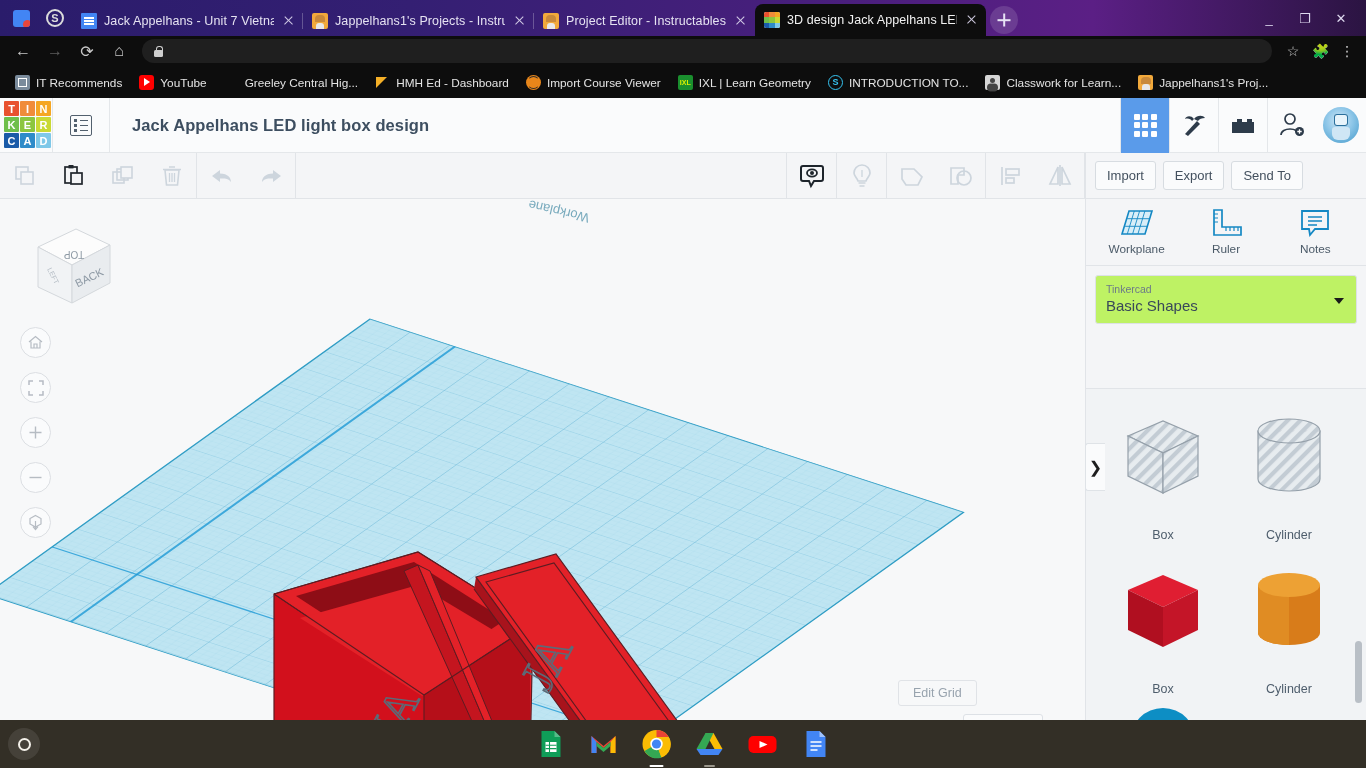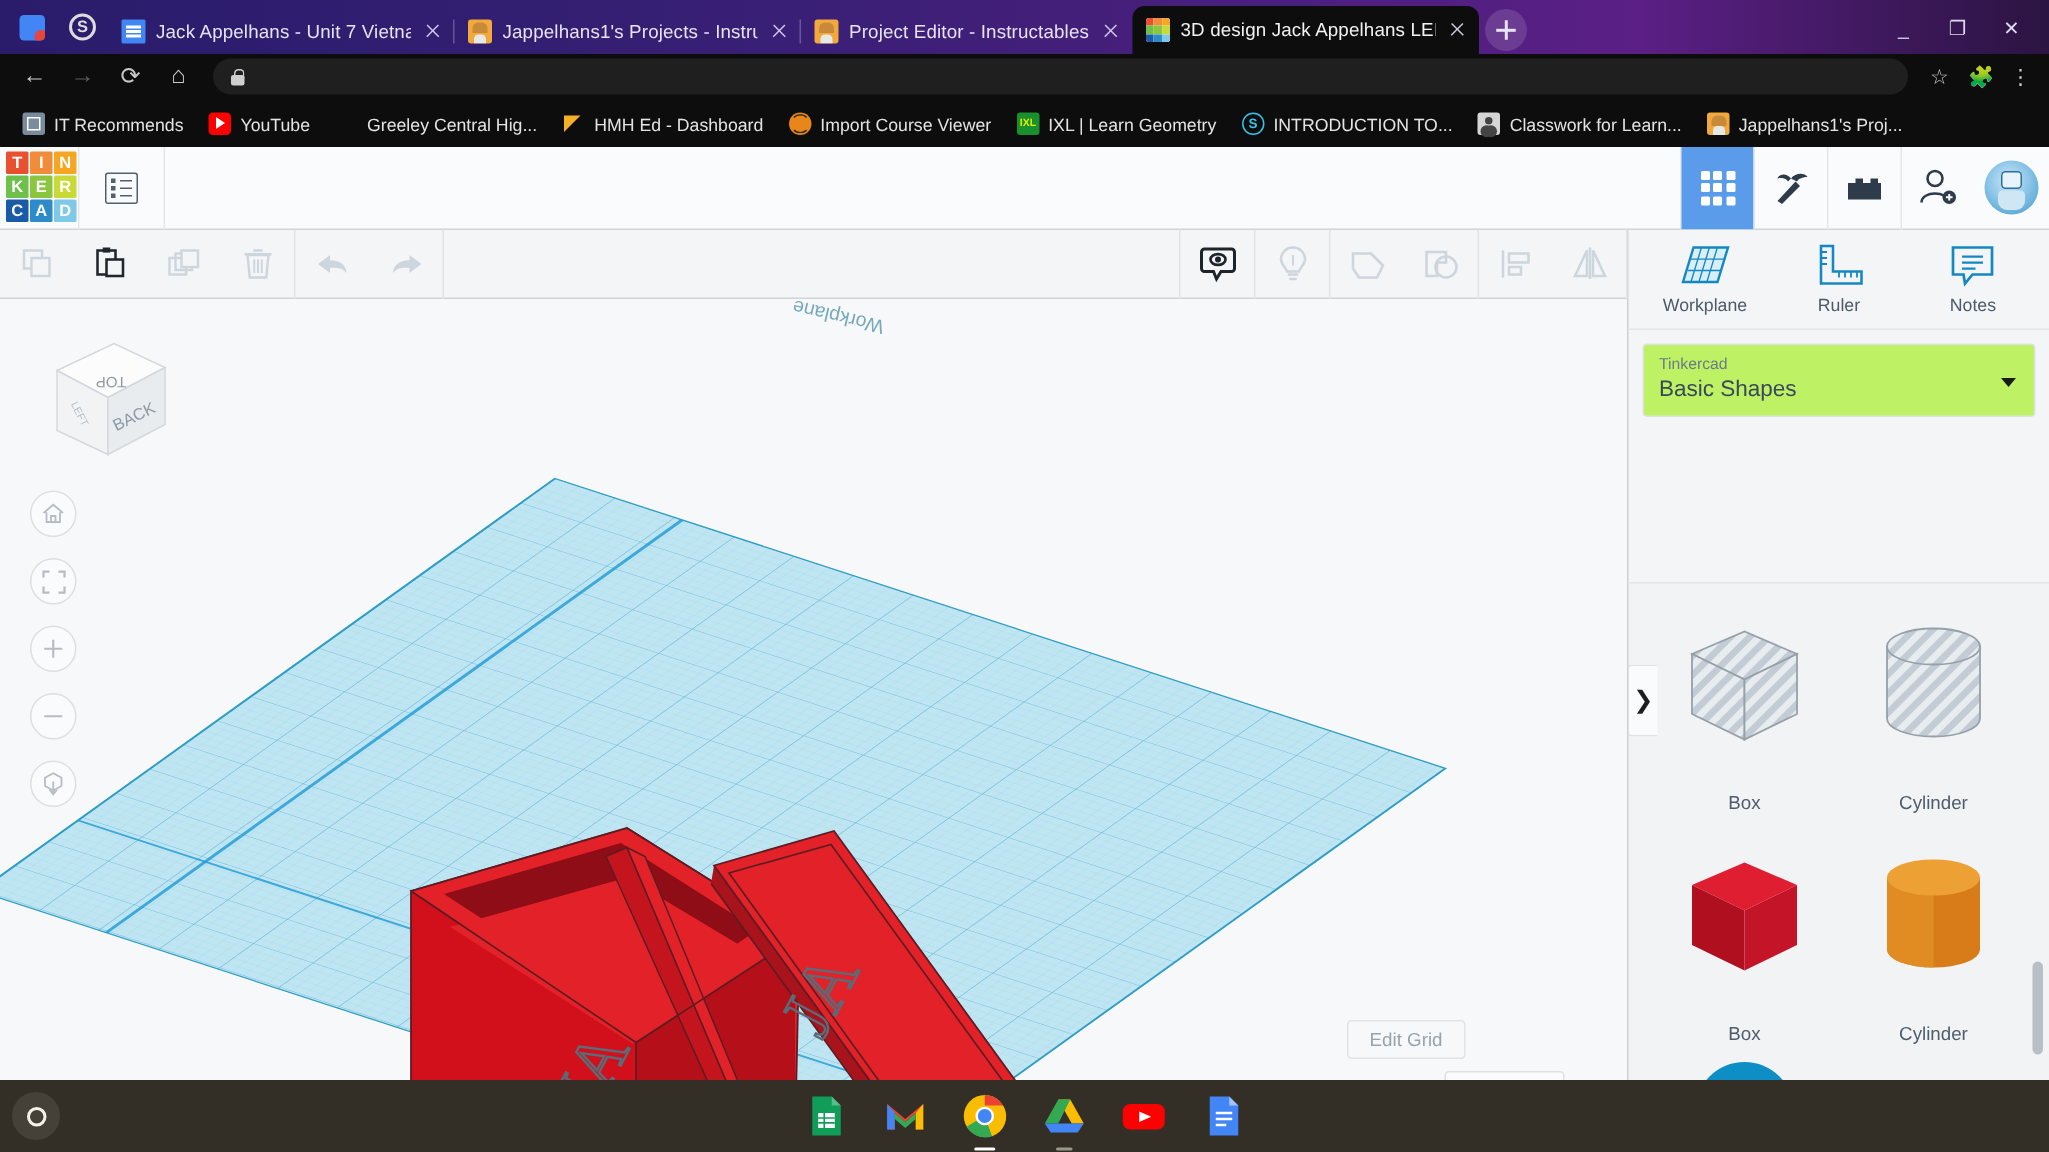--- a/index.html
+++ b/index.html
@@ -513,20 +513,21 @@
       <span style="background:#c9d935">R</span>
       <span style="background:#1a5ba8">C</span>
       <span style="background:#2e8bc9">A</span>
       <span style="background:#7ec8e8">D</span>
     </div>
     <div class="tc-divider"></div>
     <div class="tc-listbtn">
       <div class="listicon"></div>
     </div>
     <div class="tc-divider"></div>
+    <div class="tc-title">Jack Appelhans LED light box design</div>
 
     <div class="tc-header-right">
       <div class="hdr-btn active">
         <div class="grid9">
           <i></i>
             <i></i>
             <i></i>
             <i></i>
             <i></i>
             <i></i>
@@ -760,20 +761,25 @@
           <span>1.0 mm</span>
           <i class="snap-caret"></i>
         </div>
       </div>
     </div>
   </div>
 
   <div class="rpanel">
     <div class="panel-tab">❯</div>
 
+    <div class="rp-actions">
+      <button class="rp-btn">Import</button>
+      <button class="rp-btn">Export</button>
+      <button class="rp-btn">Send To</button>
+    </div>
 
     <div class="rp-tools">
       <div class="rp-tool">
         <svg width="34" height="30" viewBox="0 0 34 30">
           <polygon points="9,3 32,3 25,26 2,26" fill="#d8eef8" stroke="#1488c4" stroke-width="1.6"></polygon>
           <path d="M14.3 3 L7.3 26 M19.6 3 L12.6 26 M24.9 3 L17.9 26" stroke="#1488c4" stroke-width="0.9"></path>
           <path d="M7.2 10.7 H29.7 M5.1 18.3 H27.6" stroke="#1488c4" stroke-width="0.9"></path>
         </svg>
         <span>Workplane</span>
       </div>

